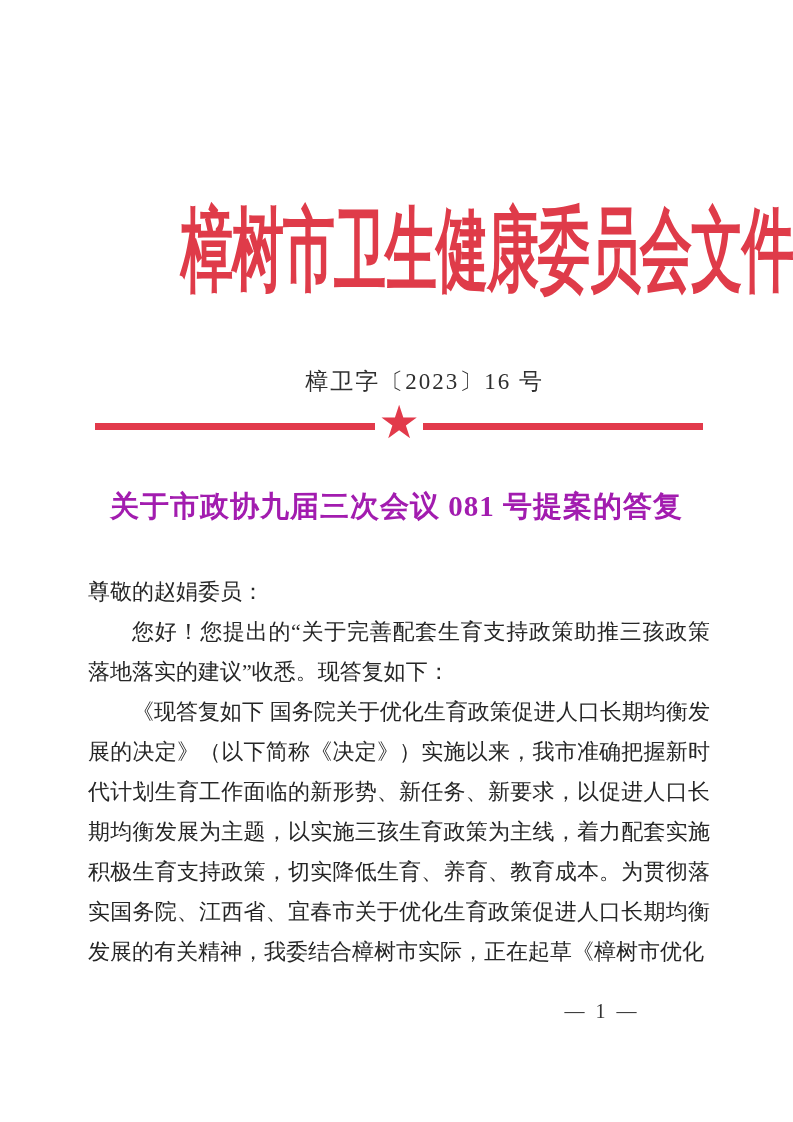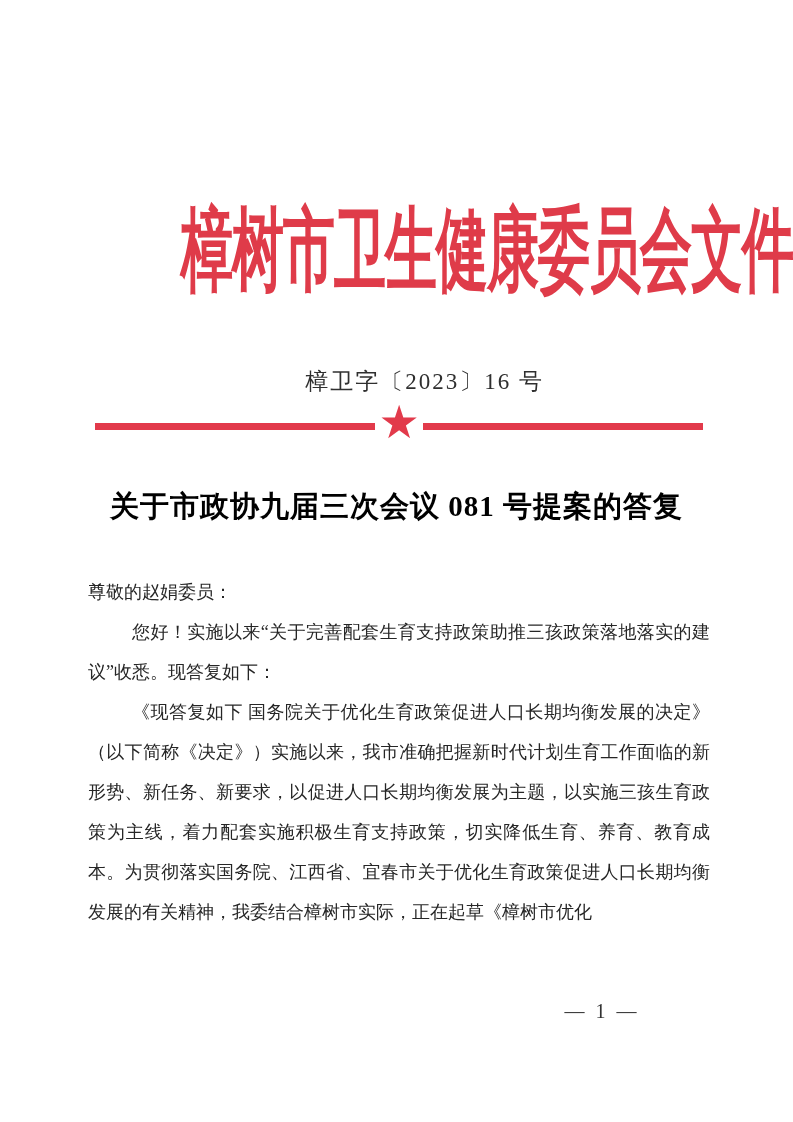--- a/index.html
+++ b/index.html
@@ -71,29 +71,29 @@
   .doc-title {
     position: absolute;
     top: 487px;
     left: 0;
     width: 100%;
     margin: 0;
     text-align: center;
     font-size: 29px;
     font-weight: bold;
     letter-spacing: 1px;
-    color: #000000;
+    color: #a21caf;
   }
   
   .body-text {
     position: absolute;
     top: 572px;
     left: 88px;
     width: 622px;
-    font-size: 18px;
+    font-size: 22px;
     line-height: 40px;
     color: var(--body-ink, #262626);
     text-align: justify;
   }
   .body-text p {
     margin: 0;
   }
   .body-text p.indented {
     text-indent: 44px;
   }
@@ -124,19 +124,19 @@
   <div class="divider">
     <span class="divider-line"></span>
     <span class="divider-star">★</span>
     <span class="divider-line"></span>
   </div>
 
   <h1 class="doc-title">关于市政协九届三次会议 081 号提案的答复</h1>
 
   <div class="body-text">
     <p>尊敬的赵娟委员：</p>
-    <p class="indented">您好！实施以来“关于完善配套生育支持政策助推三孩政策落地落实的建议”收悉。现答复如下：</p>
+    <p class="indented">您好！您提出的“关于完善配套生育支持政策助推三孩政策落地落实的建议”收悉。现答复如下：</p>
     <p class="indented">《现答复如下 国务院关于优化生育政策促进人口长期均衡发展的决定》（以下简称《决定》）实施以来，我市准确把握新时代计划生育工作面临的新形势、新任务、新要求，以促进人口长期均衡发展为主题，以实施三孩生育政策为主线，着力配套实施积极生育支持政策，切实降低生育、养育、教育成本。为贯彻落实国务院、江西省、宜春市关于优化生育政策促进人口长期均衡发展的有关精神，我委结合樟树市实际，正在起草《樟树市优化</p>
   </div>
 
   <div class="page-number">— 1 —</div>
 
 </div>
 
 </body></html>

